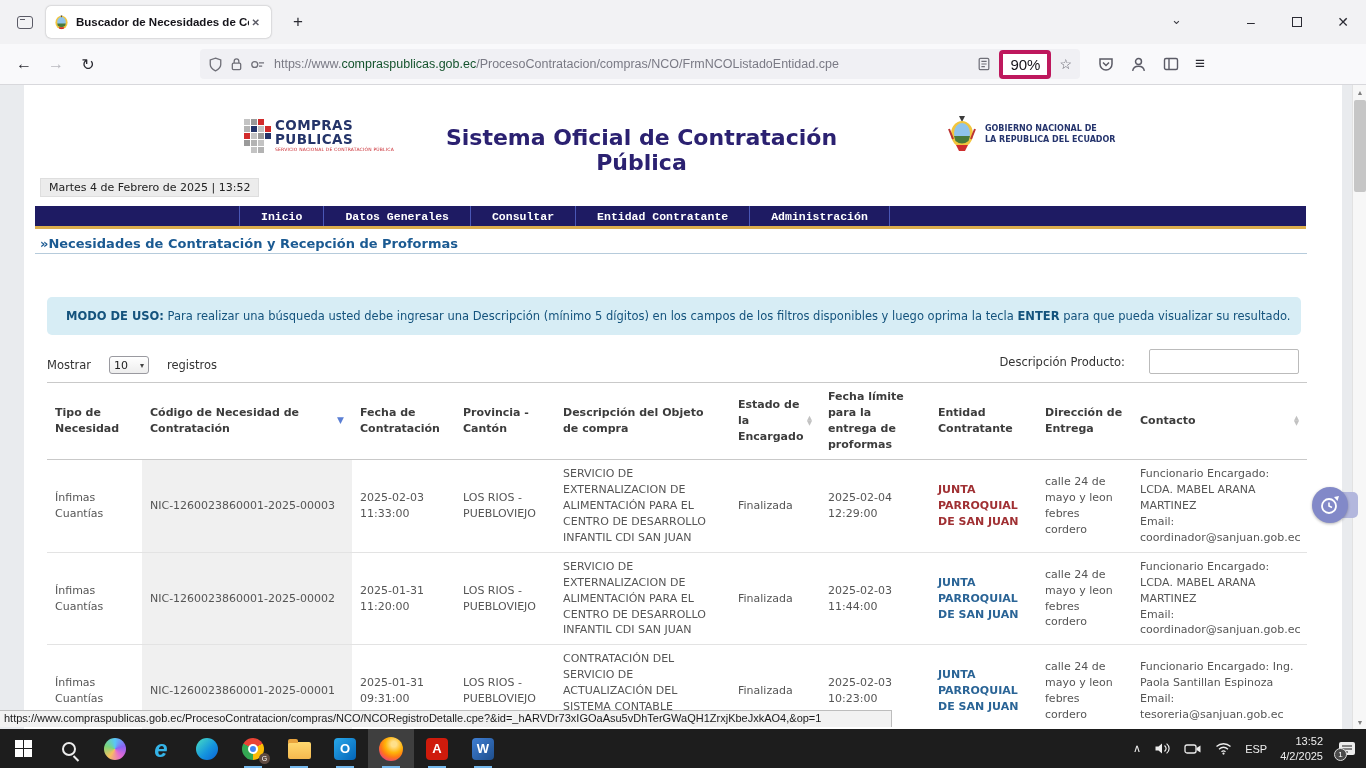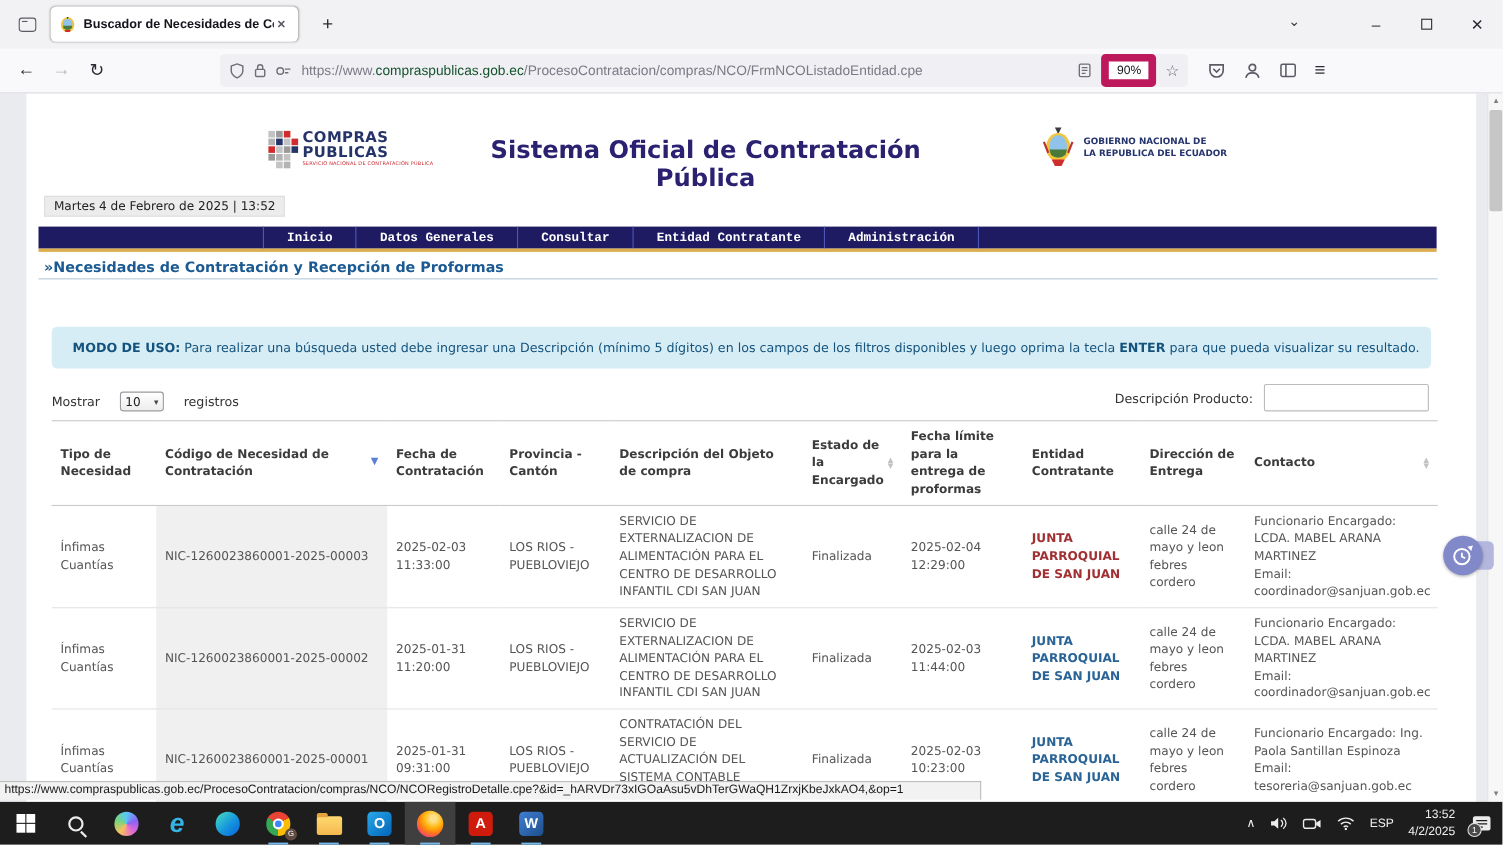--- a/index.html
+++ b/index.html
@@ -20,21 +20,21 @@
   .win { width:46px; height:44px; display:flex; align-items:center; justify-content:center; font-size:14px; color:#2b2b33; }
   .maxbox { width:10px; height:10px; border:1.4px solid #2b2b33; display:block; }
 
   .toolbar { position:absolute; top:44px; left:0; width:1366px; height:41px; background:#f9f9fb; border-bottom:1px solid #d8d8dc; display:flex; align-items:center; }
   .navbtn { width:32px; height:30px; display:flex; align-items:center; justify-content:center; font-size:16px; color:#2b2b33; }
   .navbtn.disabled { color:#b9b9bf; }
   .urlbar { height:30px; flex:0 0 880px; margin-left:96px; background:#f0f0f4; border-radius:4px; display:flex; align-items:center; padding:0 8px; }
   .urlbar svg { flex:0 0 auto; }
   .urltext { flex:1; font-size:12.5px; color:#7a7a85; margin-left:8px; white-space:nowrap; overflow:hidden; }
   .urltext .domain { color:#14532d; }
-  .zoompill { font-size:11px; color:#15141a; background:#fff; border:7px solid #be185d; border-radius:4px; padding:2px 7px; margin:0 8px; }
+  .zoompill { font-size:15px; color:#15141a; background:#fff; border:4px solid #be185d; border-radius:4px; padding:2px 7px; margin:0 8px; }
   .star { font-size:14px; color:#5b5b66; }
   .tool-right { display:flex; align-items:center; margin-left:18px; gap:16px; }
   .menu-ic { font-size:17px; color:#2b2b33; letter-spacing:0; }
 
   
   .viewport { position:absolute; top:85px; left:0; width:1366px; height:644px; background:#e9ebee; overflow:hidden; }
   .page { position:absolute; left:24px; top:0; width:1318px; height:644px; background:#fff; overflow:hidden; font-family:"DejaVu Sans",sans-serif; }
 
   .logo-compras { position:absolute; left:220px; top:34px; display:flex; align-items:center; }
   .mosaic { width:26px; height:34px; display:grid; grid-template-columns:repeat(4,6px); grid-auto-rows:6px; gap:1px; margin-right:5px; }
@@ -58,21 +58,21 @@
   .page-title { position:absolute; left:16px; top:151px; font-size:13px; font-weight:bold; color:#1b5a92; }
   .title-rule { position:absolute; left:11px; top:168px; width:1272px; height:1px; background:#b6cbdb; }
 
   .banner { position:absolute; left:23px; top:212px; width:1254px; height:38px; background:#d7edf5; border-radius:5px; display:flex; align-items:center; padding-left:19px; font-size:11.5px; color:#14537d; }
   .banner b { font-weight:bold; }
 
   .controls { position:absolute; left:23px; top:264px; width:1254px; height:28px; font-size:11.5px; color:#333; }
   .show-group { position:absolute; left:0; top:7px; display:flex; align-items:center; gap:18px; }
   .selectbox { min-width:40px; height:18px; border:1px solid #9a9aa0; border-radius:3px; background:linear-gradient(#fff,#ededed); font-size:11px; color:#222; display:flex; align-items:center; justify-content:space-between; padding:0 4px; gap:6px; }
   .selectbox .car { font-size:8px; color:#444; }
-  .filter-group { position:absolute; right:2px; top:0; display:flex; align-items:center; gap:10px; }
+  .filter-group { position:absolute; right:2px; top:0; display:flex; align-items:center; gap:24px; }
   .filter-group label { font-size:11.5px; color:#333; }
   .filter-input { width:150px; height:25px; border:1px solid #bbb; border-radius:2px; background:#fff; font-size:12px; padding:0 5px; outline:none; }
 
   table.grid { position:absolute; left:23px; top:297px; width:1260px; border-collapse:collapse; table-layout:fixed; font-size:11px; color:#555; }
   table.grid thead td { height:77px; vertical-align:middle; font-weight:bold; color:#3c3c3c; border-top:1px solid #c9c9c9; border-bottom:1px solid #c9c9c9; padding:4px 8px; line-height:1.45; }
   table.grid tbody td { height:87px; vertical-align:middle; border-bottom:1px solid #e3e3e3; padding:6px 8px; line-height:1.45; }
   table.grid tbody td.sorted { background:#f0f0f0; }
   .hflex { display:flex; align-items:center; justify-content:space-between; }
   .sort-desc { color:#5b7fd4; font-size:9px; }
   .sort-both { display:inline-flex; flex-direction:column; line-height:.8; color:#c2c2c2; font-size:6.5px; }

